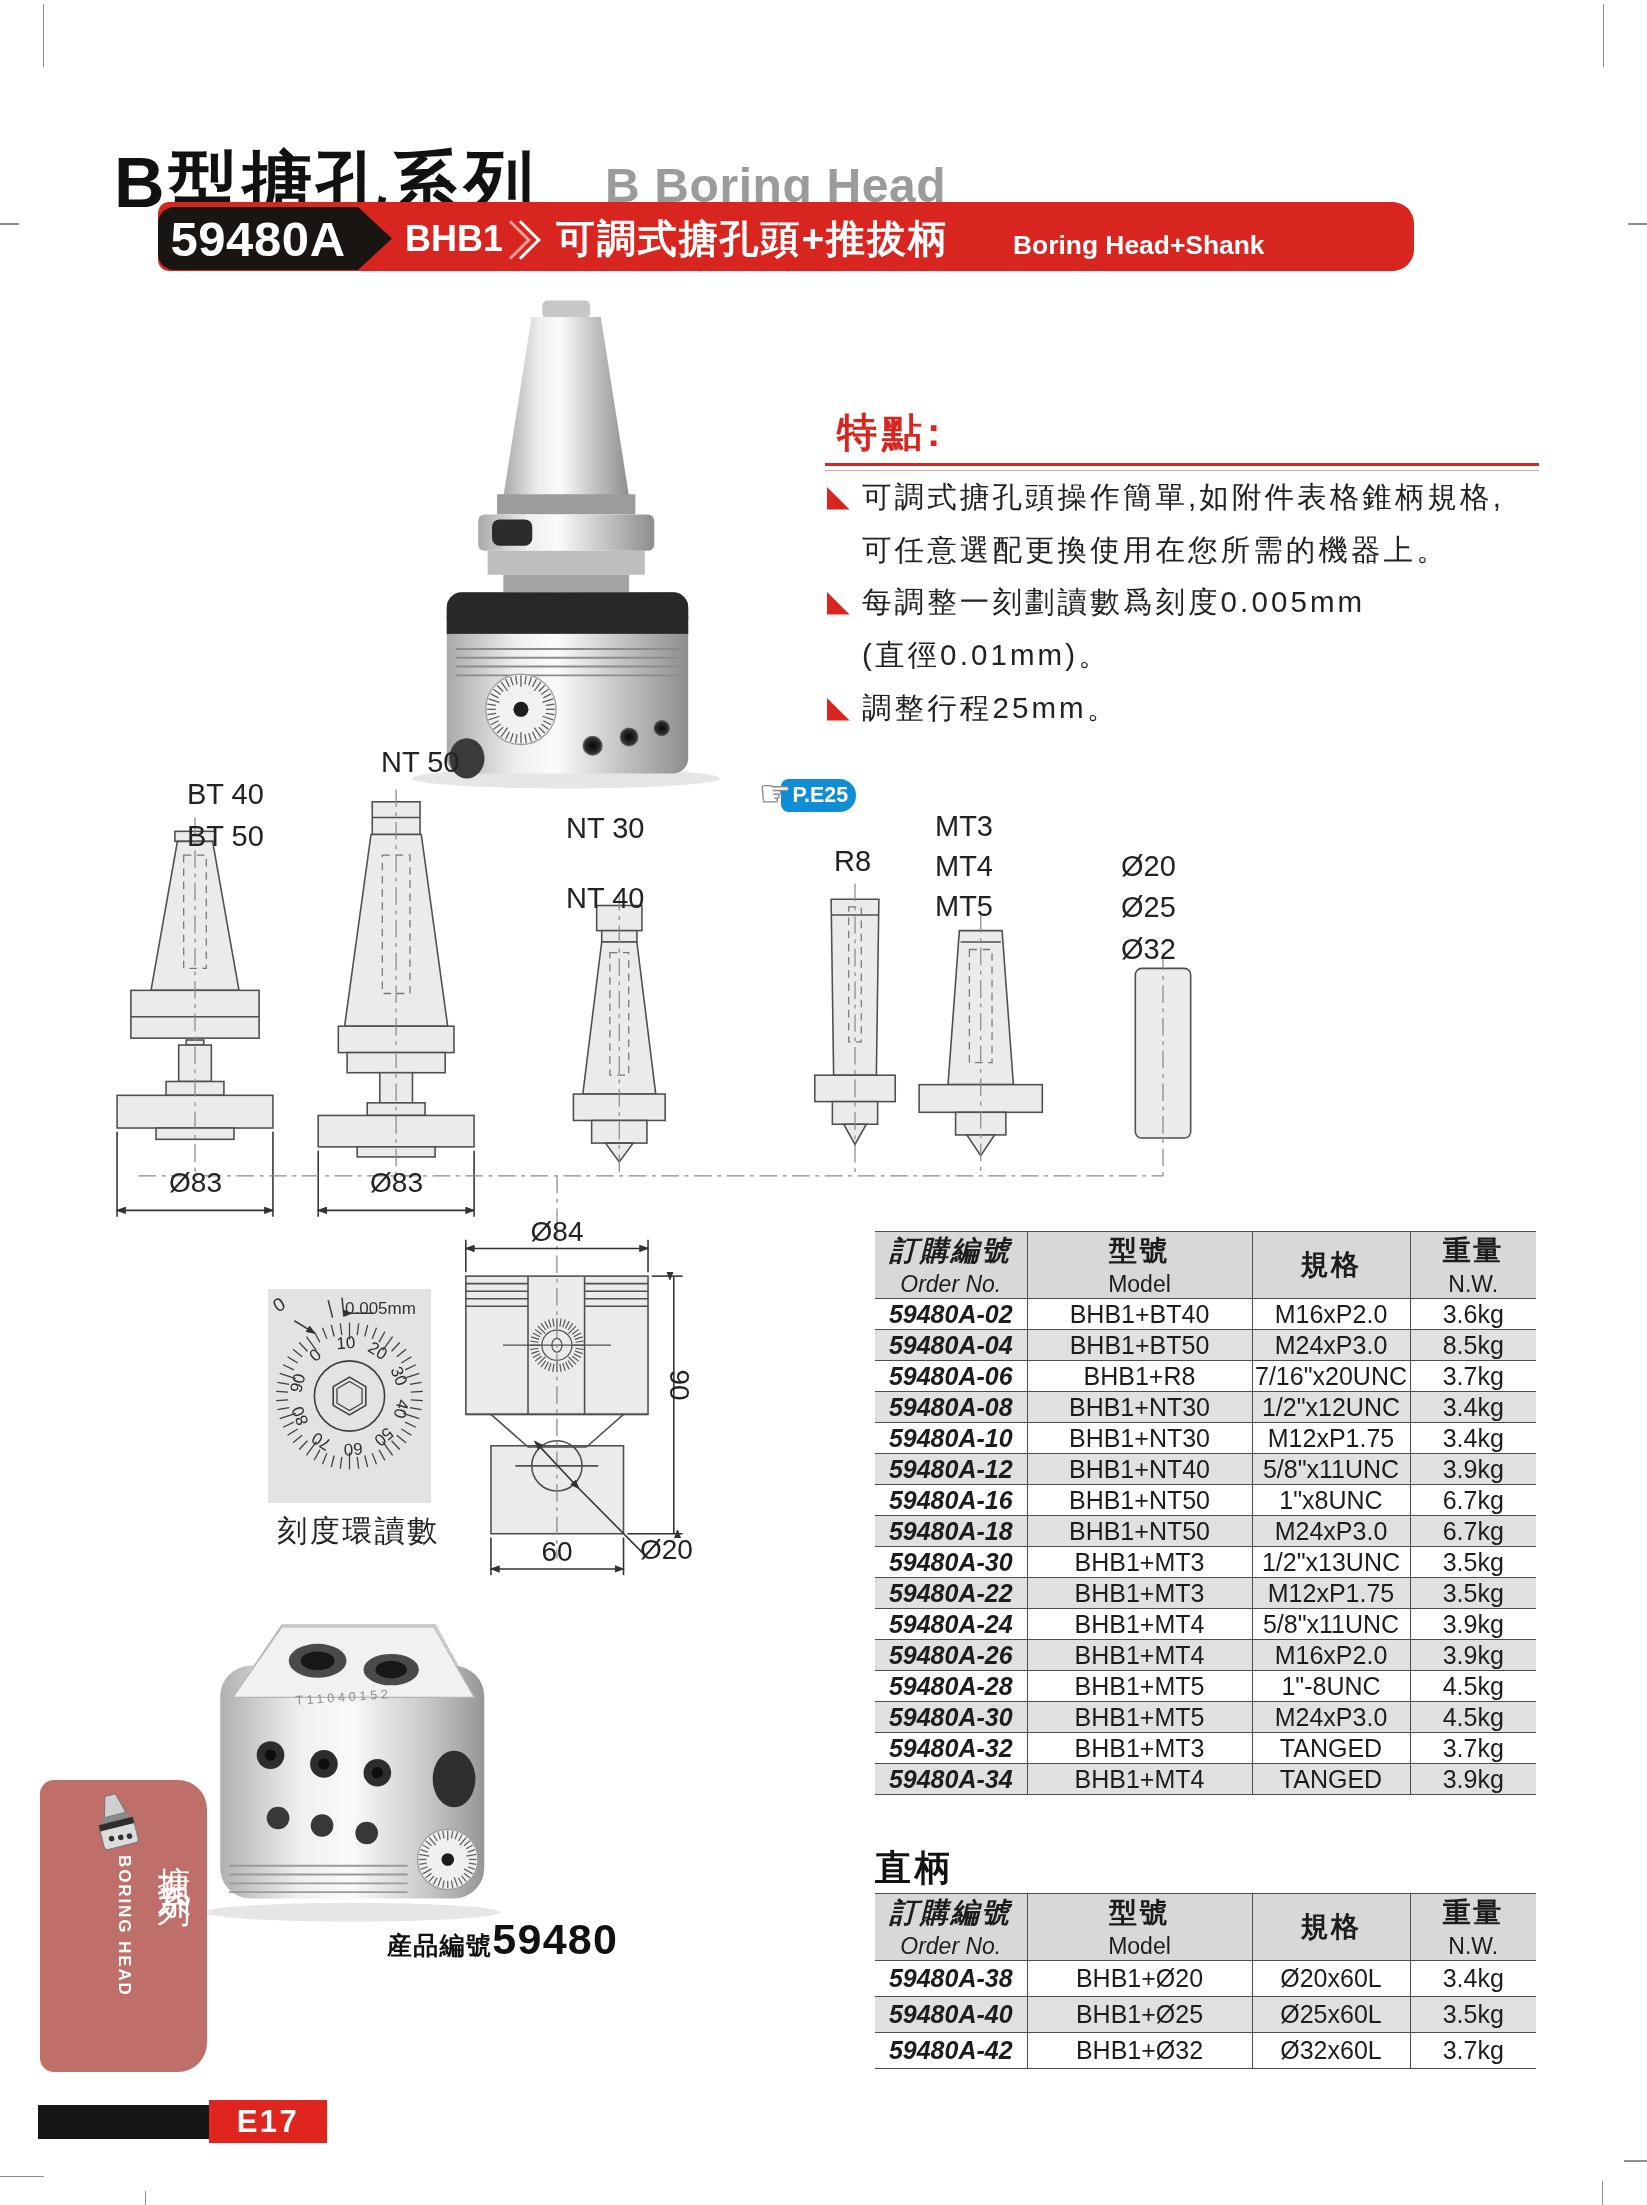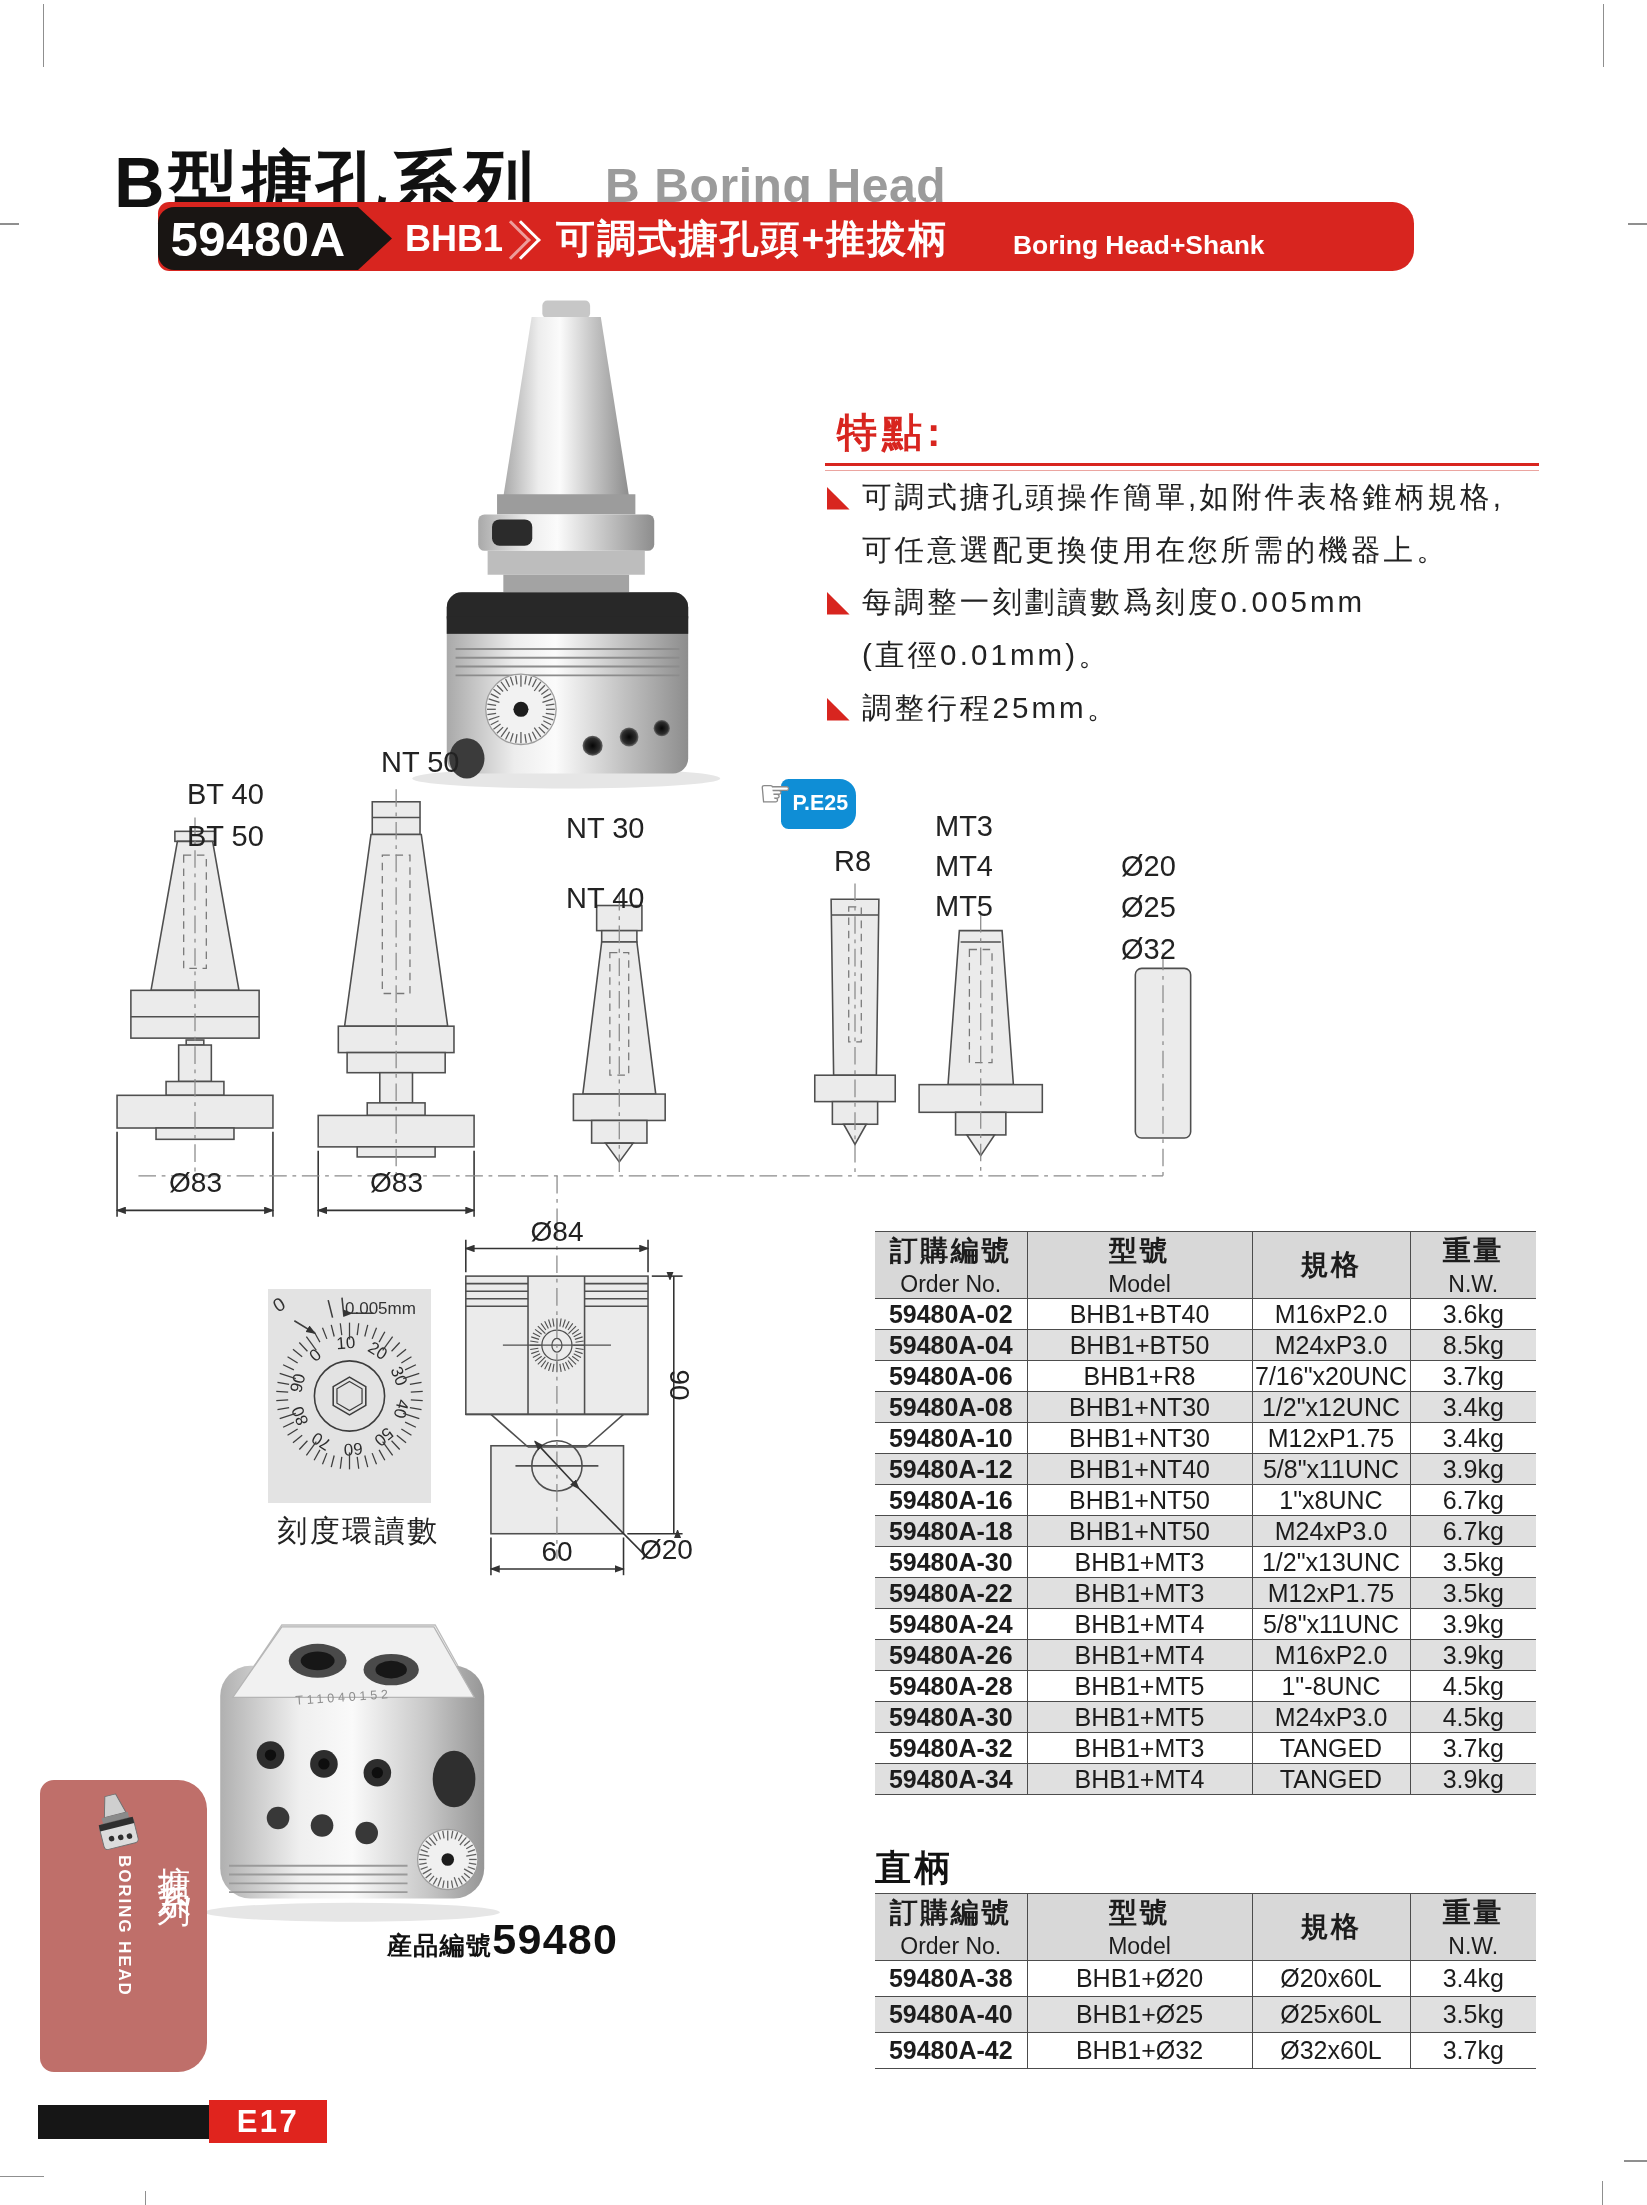--- a/index.html
+++ b/index.html
@@ -35,21 +35,21 @@
   .feat-rule2{left:825px;top:470px;width:714px;height:1.3px;background:#eba5a0;}
   .tri{position:absolute;width:22.6px;height:22.6px;background:#d8251f;clip-path:polygon(0 0,100% 100%,0 100%);}
   .feat-line{position:absolute;font-size:29.5px;color:#222;letter-spacing:3.1px;white-space:nowrap;}
 
   
   .lbl{position:absolute;font-size:29px;color:#222;white-space:nowrap;}
   .dim{position:absolute;font-size:28px;color:#222;text-align:center;white-space:nowrap;}
 
   
   .pe-badge{left:763px;top:775px;width:94px;height:39px;}
-  .pe-pill{position:absolute;left:17.6px;top:3.8px;width:75px;height:50px;background:#0f8ed6;
+  .pe-pill{position:absolute;left:17.6px;top:3.8px;width:75px;height:33px;background:#0f8ed6;
            border-radius:7.5px 16.3px 16.3px 7.5px;display:flex;align-items:center;justify-content:flex-end;padding-right:7.5px;box-sizing:border-box;}
   .pe-text{color:#fff;font-size:21.4px;font-weight:bold;}
   .pe-hand{position:absolute;left:-3.8px;top:1.3px;font-size:36px;color:#fff;-webkit-text-stroke:1.3px #8a8a8a;line-height:36px;}
 
   
   .dial-box{left:268px;top:1289px;width:163px;height:214px;background:#e3e3e3;}
   .dial-zero{left:274px;top:1294px;font-size:19px;color:#333;transform:rotate(-32deg);}
   .dial-unit{left:345px;top:1299px;font-size:17px;color:#333;}
   .dial-caption{left:277px;top:1511px;width:163px;text-align:center;font-size:30px;letter-spacing:2.5px;font-weight:500;color:#222;}
 
@@ -58,21 +58,21 @@
   .dim-90{left:654px;top:1369px;width:50px;transform:rotate(90deg);}
   .dim-60{left:516px;top:1536px;width:82px;}
   .dim-20{left:640px;top:1534px;width:75px;text-align:left;}
 
   
   .spec-table{position:absolute;border-collapse:collapse;table-layout:fixed;width:661px;background:#fff;}
   .t-main{left:875px;top:1231px;}
   .t-straight{left:875px;top:1893px;}
   .spec-table th,.spec-table td{border-bottom:1.9px solid #4c4c4c;border-left:1.3px solid #4c4c4c;
       text-align:center;vertical-align:middle;padding:0;overflow:hidden;}
-  .spec-table th:first-child,.spec-table td:first-child{border-left:none;}
+  .spec-table th:first-child,.spec-table td:first-child{border-left:none;font-style:italic;}
   .spec-table thead th{background:#d8d8d8;height:60px;border-top:1.9px solid #4c4c4c;}
   .spec-table tbody tr:nth-child(even) td{background:#e0e0e0;}
   .t-main td{height:30px;font-size:25px;}
   .t-straight td{height:35px;font-size:25px;margin-top:43px;}
   .spec-table td:first-child{font-weight:bold;}
   .h-zh{font-size:28px;font-weight:bold;letter-spacing:2.5px;color:#1c1c1c;}
   .h-en{font-size:23px;font-weight:normal;margin-top:1.3px;color:#1c1c1c;}
   .straight-head{left:875px;top:1844px;font-size:36px;font-weight:bold;letter-spacing:3.8px;color:#111;}
 
   

